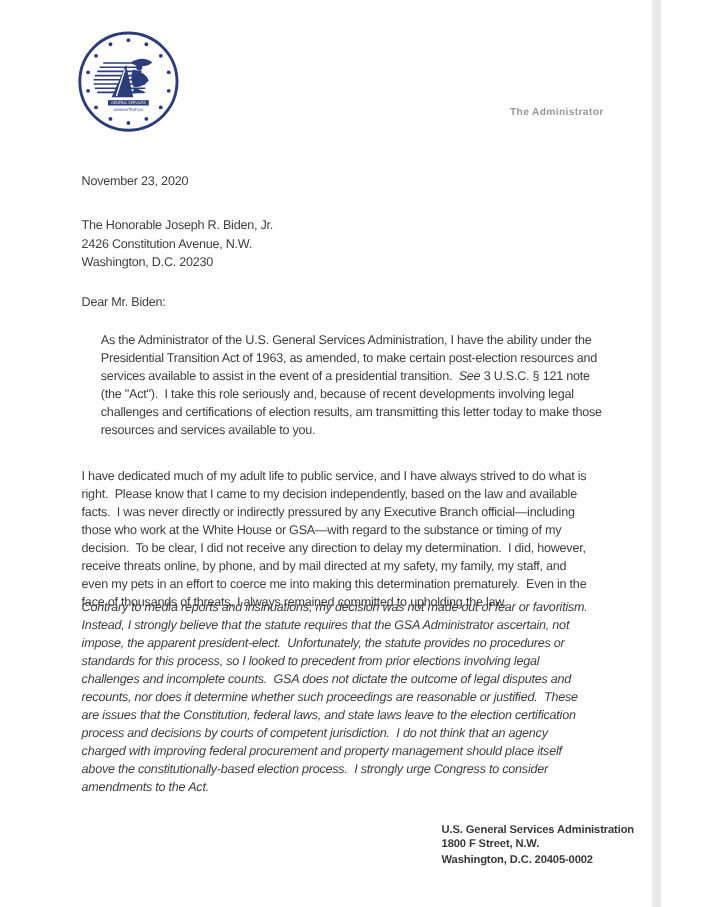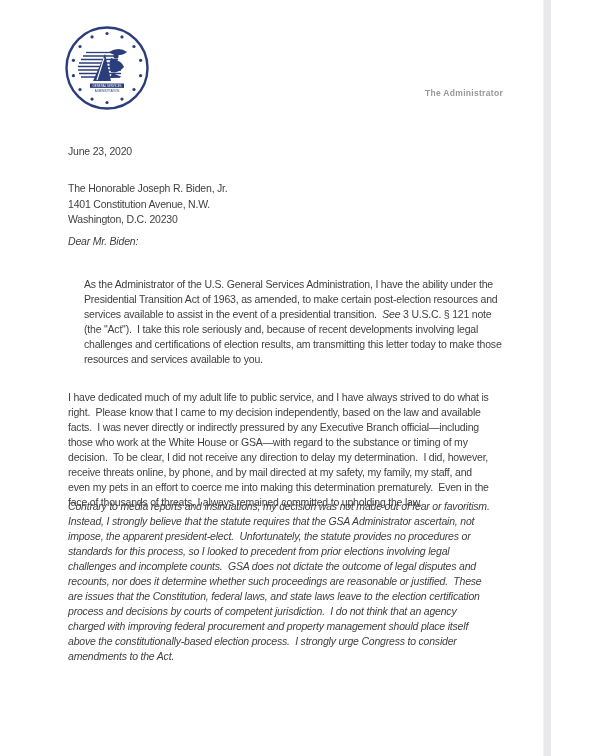--- a/index.html
+++ b/index.html
@@ -20,21 +20,21 @@
     position:absolute;left:425px;top:88px;
     font-size:8.5px;font-weight:bold;letter-spacing:.3px;
     color:#98989a;white-space:pre;
   }
   .body-text{
     font-size:10.5px;line-height:15px;letter-spacing:-0.2px;
     white-space:pre;color:#3f3f41;
   }
   .date-line{position:absolute;left:68px;top:144px;}
   .recipient{position:absolute;left:68px;top:181px;line-height:15.6px;}
-  .salutation{position:absolute;left:68px;top:234px;font-style:italic;}
+  .salutation{position:absolute;left:68px;top:245px;}
   .para-1{position:absolute;left:84px;top:277px;}
   .para-2{position:absolute;left:68px;top:390px;}
   .para-3{position:absolute;left:68px;top:499px;font-style:italic;}
   .para-1 em{}
   .footer-address{
     position:absolute;left:368px;top:685px;
     font-size:9.3px;font-weight:bold;line-height:12.4px;
     letter-spacing:-0.1px;white-space:pre;color:#39393b;
   }
 </style>
@@ -79,24 +79,24 @@
       <path d="M47,33 Q58,36 60,42 Q54,49 47,47 Q44,40 47,33 Z"></path>
       <path d="M48,48 L58,52 L46,53 Z"></path>
     </g>
     <rect x="26" y="58.5" width="34" height="4.4" fill="#2b3d7a"></rect>
     <text x="43" y="61.9" text-anchor="middle" font-size="2.9" fill="#ffffff" font-family="Liberation Sans, sans-serif">GENERAL  SERVICES</text>
     <text x="43" y="67.4" text-anchor="middle" font-size="2.9" fill="#2b3d7a" font-family="Liberation Sans, sans-serif">ADMINISTRATION</text>
   </svg>
 
   <div class="admin-title">The Administrator</div>
 
-  <div class="body-text date-line">June 23, 2020</div>
+  <div class="body-text date-line">November 23, 2020</div>
 
   <div class="body-text recipient">The Honorable Joseph R. Biden, Jr.
-1401 Constitution Avenue, N.W.
+2426 Constitution Avenue, N.W.
 Washington, D.C. 20230</div>
 
   <div class="body-text salutation">Dear Mr. Biden:</div>
 
   <div class="body-text para-1"><span>As the Administrator of the U.S. General Services Administration, I have the ability under the
 Presidential Transition Act of 1963, as amended, to make certain post-election resources and
 services available to assist in the event of a presidential transition.  </span><em>See</em><span> 3 U.S.C. § 121 note
 (the "Act").  I take this role seriously and, because of recent developments involving legal
 challenges and certifications of election results, am transmitting this letter today to make those
 resources and services available to you.</span></div>
@@ -115,16 +115,19 @@
 impose, the apparent president-elect.  Unfortunately, the statute provides no procedures or
 standards for this process, so I looked to precedent from prior elections involving legal
 challenges and incomplete counts.  GSA does not dictate the outcome of legal disputes and
 recounts, nor does it determine whether such proceedings are reasonable or justified.  These
 are issues that the Constitution, federal laws, and state laws leave to the election certification
 process and decisions by courts of competent jurisdiction.  I do not think that an agency
 charged with improving federal procurement and property management should place itself
 above the constitutionally-based election process.  I strongly urge Congress to consider
 amendments to the Act.</div>
 
+  <div class="footer-address">U.S. General Services Administration
+1800 F Street, N.W.
+Washington, D.C. 20405-0002</div>
 
   <div class="edge-strip"></div>
 
 </div>
 
 </body></html>

